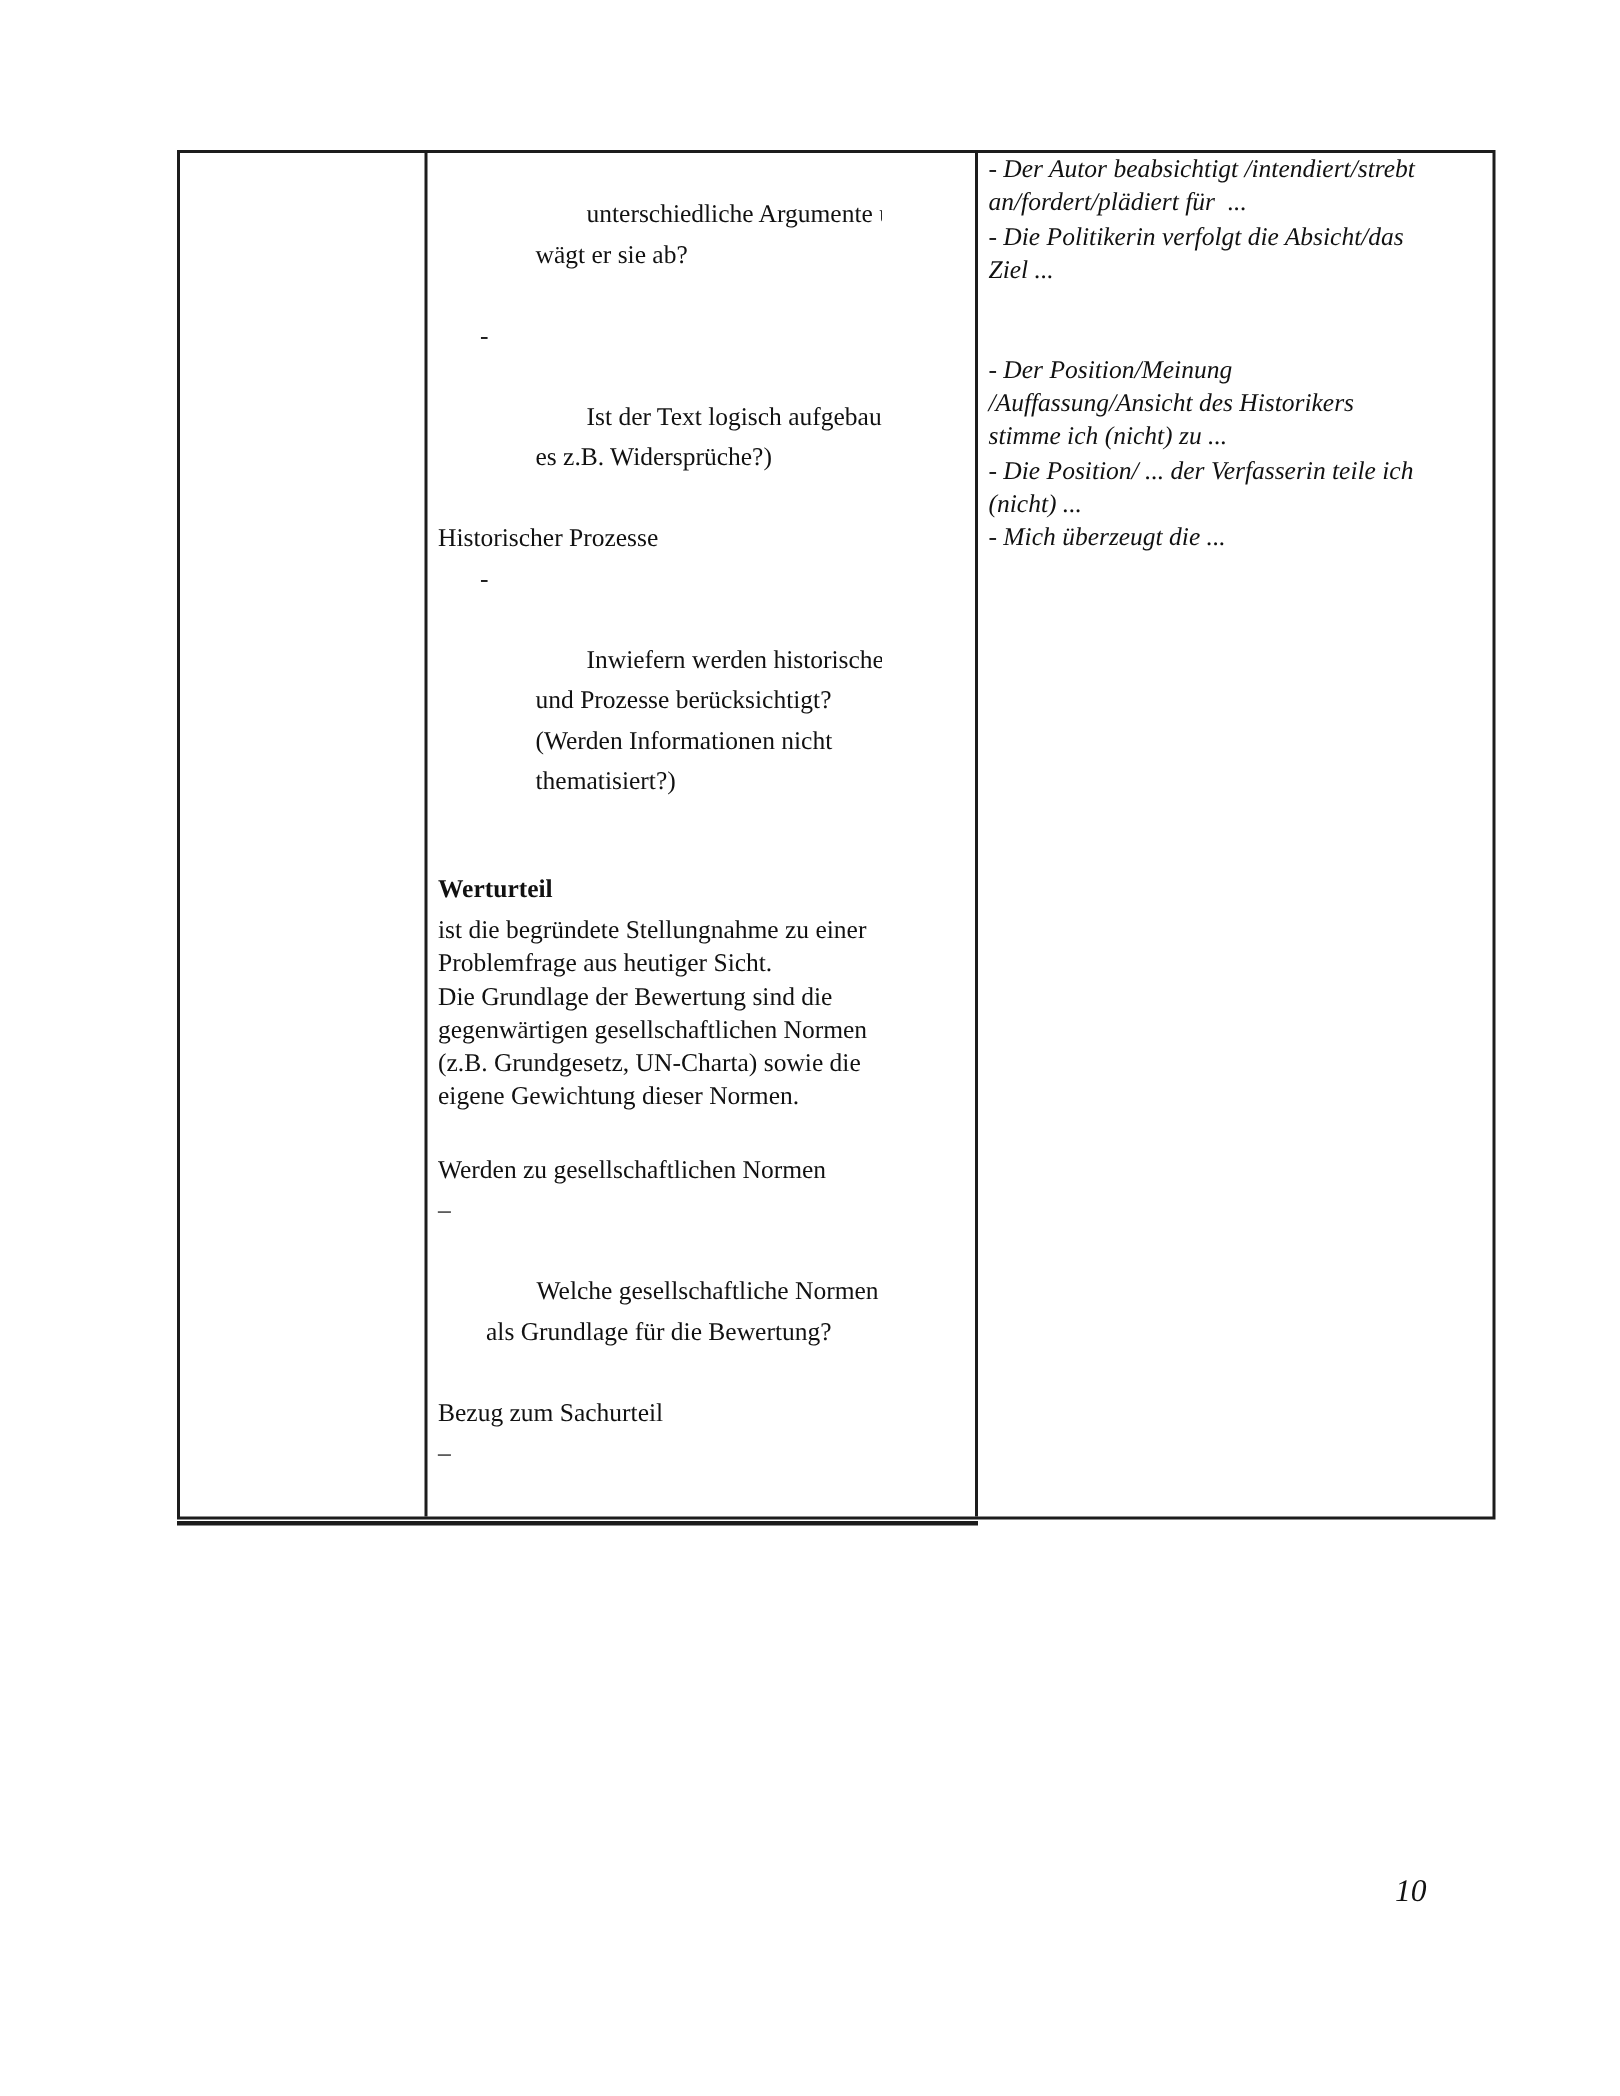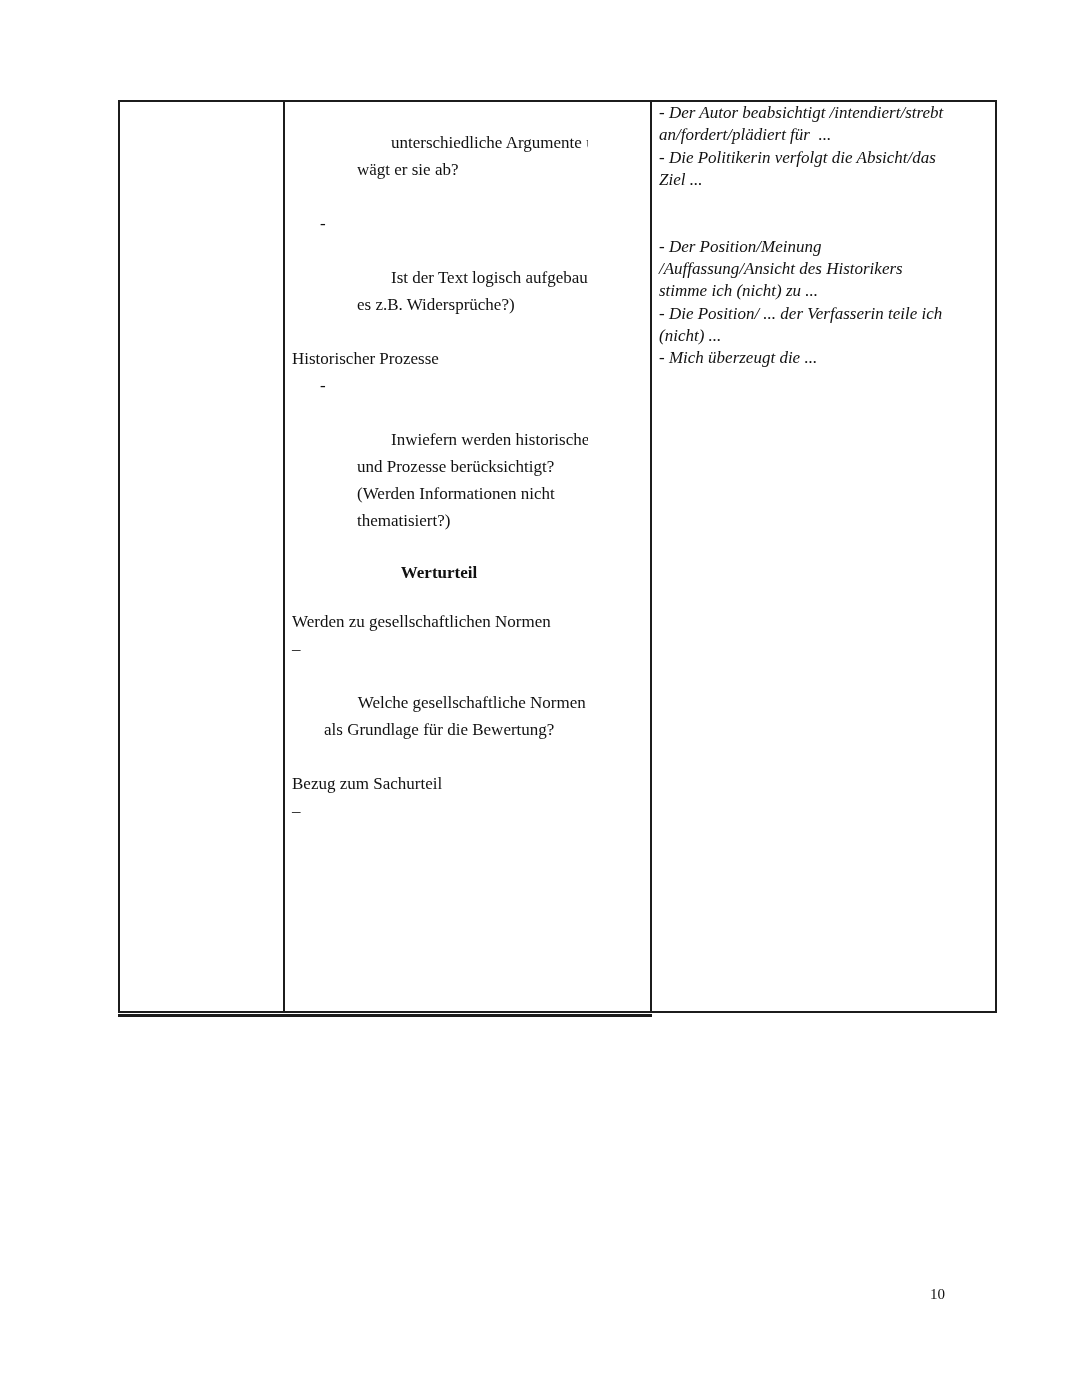--- a/index.html
+++ b/index.html
@@ -37,34 +37,34 @@
   .cell-left  { left: 0;     width: 163px; }
   .cell-mid   { left: 165px; width: 303px; padding: 0 2px 0 7px; font-size: 17px; }
   .cell-right { left: 532px; width: 378px; font-size: 17px; font-style: italic; }
 
   .mid-item { position: relative; line-height: 27px; white-space: pre; }
   .indent1  { padding-left: 65px; }
   .marker1  { position: absolute; left: 28px; top: 0; }
   .indent2  { padding-left: 32px; }
   .marker2  { position: absolute; left: 0; top: 0; }
   .plain-label { line-height: 27px; white-space: pre; }
-  .heading  { line-height: 24px; font-weight: bold; white-space: pre; text-align: center; }
+  .heading  { margin-top: 20px; line-height: 24px; font-weight: bold; white-space: pre; }
   .para     { margin-top: 4px; line-height: 22.3px; white-space: pre; }
   .spacer   { height: 23px; }
 
   .right-block {
     position: absolute; left: 7px; right: 4px;
     line-height: 22.3px; white-space: pre;
   }
   .rb-top    { top: 0; }
   .rb-bottom { top: 691px; }
 
   .page-number {
-    position: absolute; left: 930px; top: 1282px;
-    font-size: 15px; line-height: 24px;
+    position: absolute; left: 930px; top: 1248px;
+    font-size: 21px; line-height: 24px; font-style: italic;
   }
 </style>
 </head>
 <body>
 
 <div class="page">
 
   <div class="doc-table">
     <div class="vline v1"></div>
     <div class="vline v2"></div>
@@ -85,20 +85,26 @@
       <div class="plain-label">Historischer Prozesse</div>
       <div class="mid-item indent1">
         <span class="marker1">-</span>
         <span>Inwiefern werden historische Fakten
 und Prozesse berücksichtigt?
 (Werden Informationen nicht
 thematisiert?)</span>
       </div>
 
       <div class="heading">Werturteil</div>
+      <div class="para">ist die begründete Stellungnahme zu einer
+Problemfrage aus heutiger Sicht.
+Die Grundlage der Bewertung sind die
+gegenwärtigen gesellschaftlichen Normen
+(z.B. Grundgesetz, UN-Charta) sowie die
+eigene Gewichtung dieser Normen.</div>
 
       <div class="spacer"></div>
 
       <div class="plain-label">Werden zu gesellschaftlichen Normen</div>
       <div class="mid-item indent2">
         <span class="marker2">–</span>
         <span>Welche gesellschaftliche Normen dienen
 als Grundlage für die Bewertung?</span>
       </div>
       <div class="plain-label">Bezug zum Sachurteil</div>

